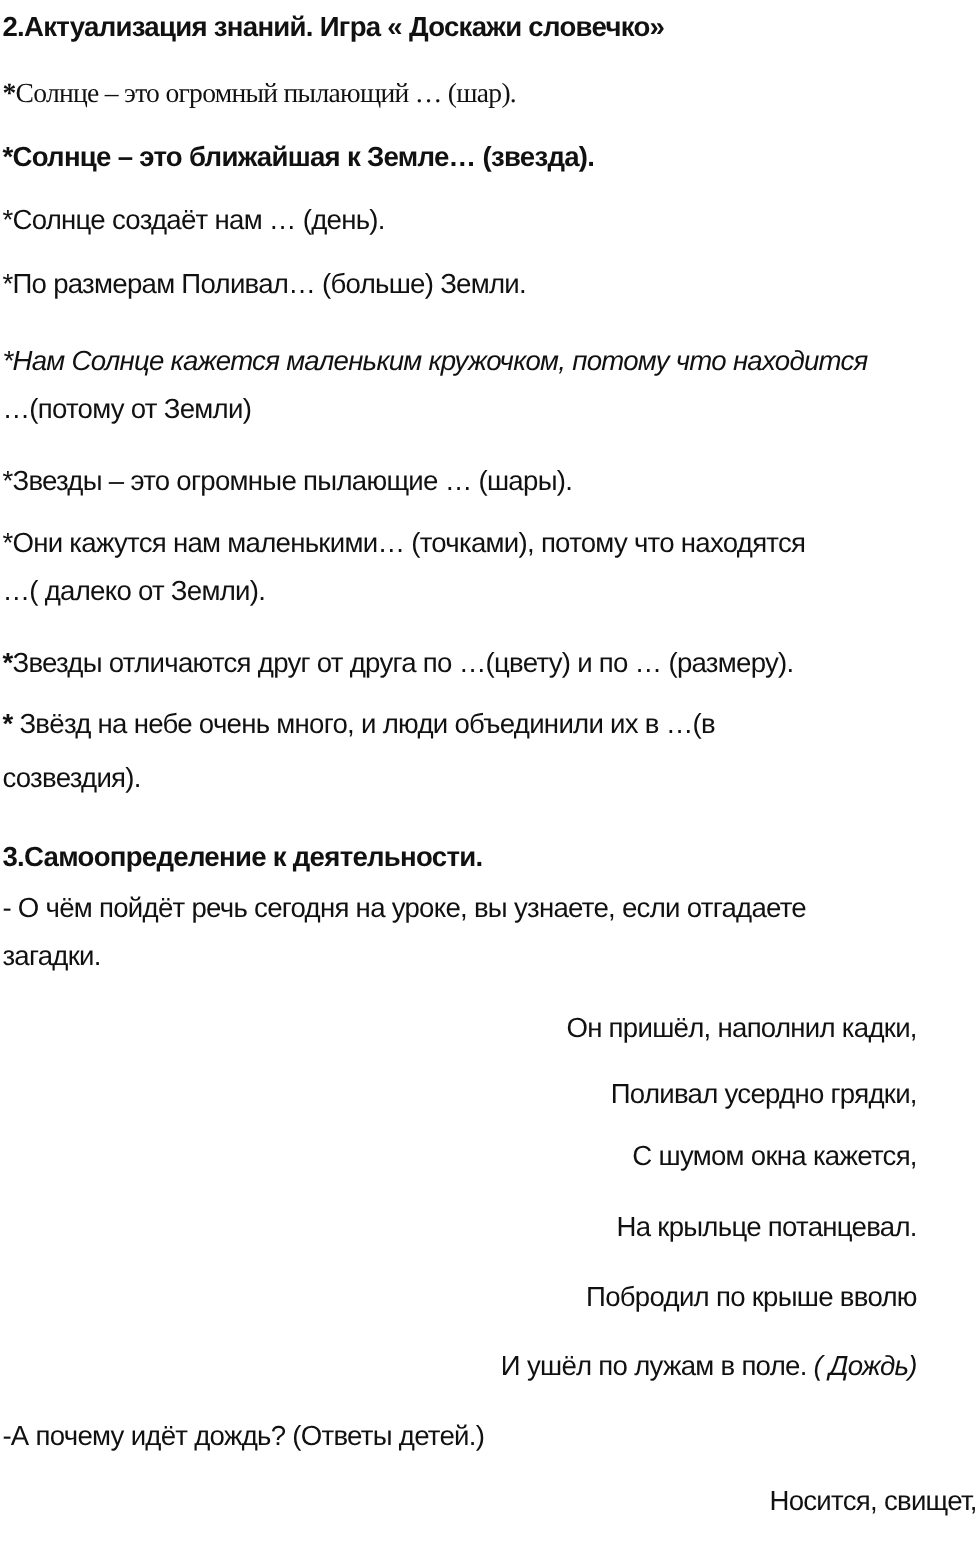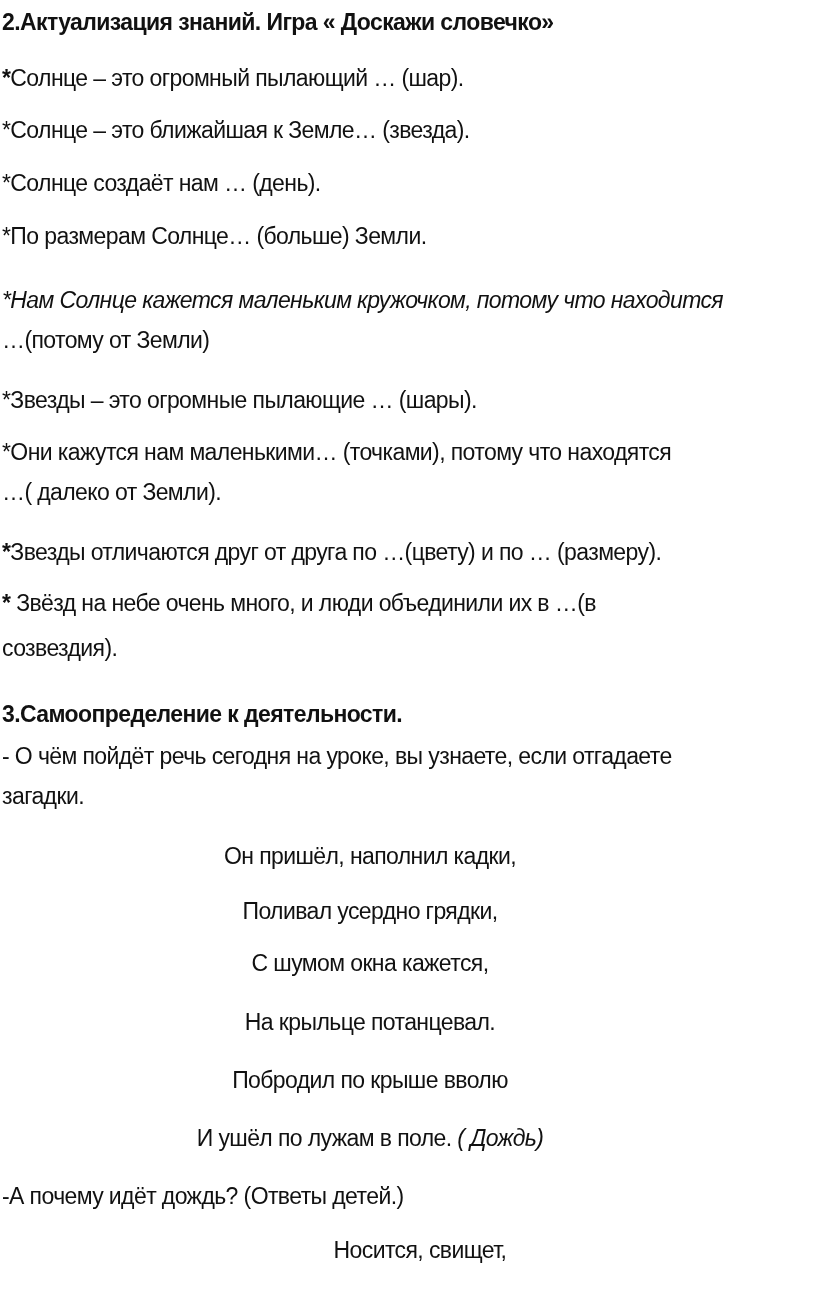--- a/index.html
+++ b/index.html
@@ -1,37 +1,37 @@
 <!DOCTYPE html>
 <html><head>
   <meta charset="utf-8">
   <style>
     html, body { margin: 0; padding: 0; background: #ffffff; }
     body { width: 816px; height: 1292px; position: relative; overflow: hidden;
            font-family: "Liberation Sans", "DejaVu Sans", sans-serif; color: #111; }
     .line { position: absolute; left: 2px; white-space: nowrap; font-size: 23px;
             letter-spacing: -0.6px; line-height: 26px; }
-    .center { left: 0; width: 740px; text-align: center; }
+    .center { left: 0; width: 740px; text-align: right; padding-left: 24px; }
     .bold { font-weight: bold; }
     .ital { font-style: italic; }
   </style>
 </head>
 <body>
 
 <div>
 
   <div class="line bold" style="top:9px;">2.Актуализация знаний.   Игра « Доскажи словечко»</div>
 
-  <div class="line" style="top:65px;"><span class="bold">*</span><span>Солнце – это огромный пылающий … (шар).</span></div>
+  <div class="line" style="top:65px;font-family:Liberation Serif, serif;"><span class="bold">*</span><span>Солнце – это огромный пылающий … (шар).</span></div>
 
-  <div class="line" style="top:117px;"><span>*</span><span>Солнце – это ближайшая к Земле… (звезда).</span></div>
+  <div class="line" style="top:117px;font-weight:bold;"><span>*</span><span>Солнце – это ближайшая к Земле… (звезда).</span></div>
 
   <div class="line" style="top:170px;"><span>*</span><span>Солнце создаёт нам … (день).</span></div>
 
-  <div class="line" style="top:223px;"><span>*</span><span>По размерам Солнце… (больше) Земли.</span></div>
+  <div class="line" style="top:223px;"><span>*</span><span>По размерам Поливал… (больше) Земли.</span></div>
 
   <div class="line" style="top:287px;font-style:italic;"><span>*</span><span>Нам Солнце кажется маленьким кружочком, потому что находится</span></div>
   <div class="line" style="top:327px;">…(потому от Земли)</div>
 
   <div class="line" style="top:387px;"><span>*</span><span>Звезды – это огромные пылающие … (шары).</span></div>
 
   <div class="line" style="top:439px;"><span>*</span><span>Они  кажутся нам маленькими… (точками), потому что находятся</span></div>
   <div class="line" style="top:479px;">…( далеко от Земли).</div>
 
   <div class="line" style="top:539px;"><span class="bold">*</span><span>Звезды отличаются друг от друга по …(цвету) и по … (размеру).</span></div>

